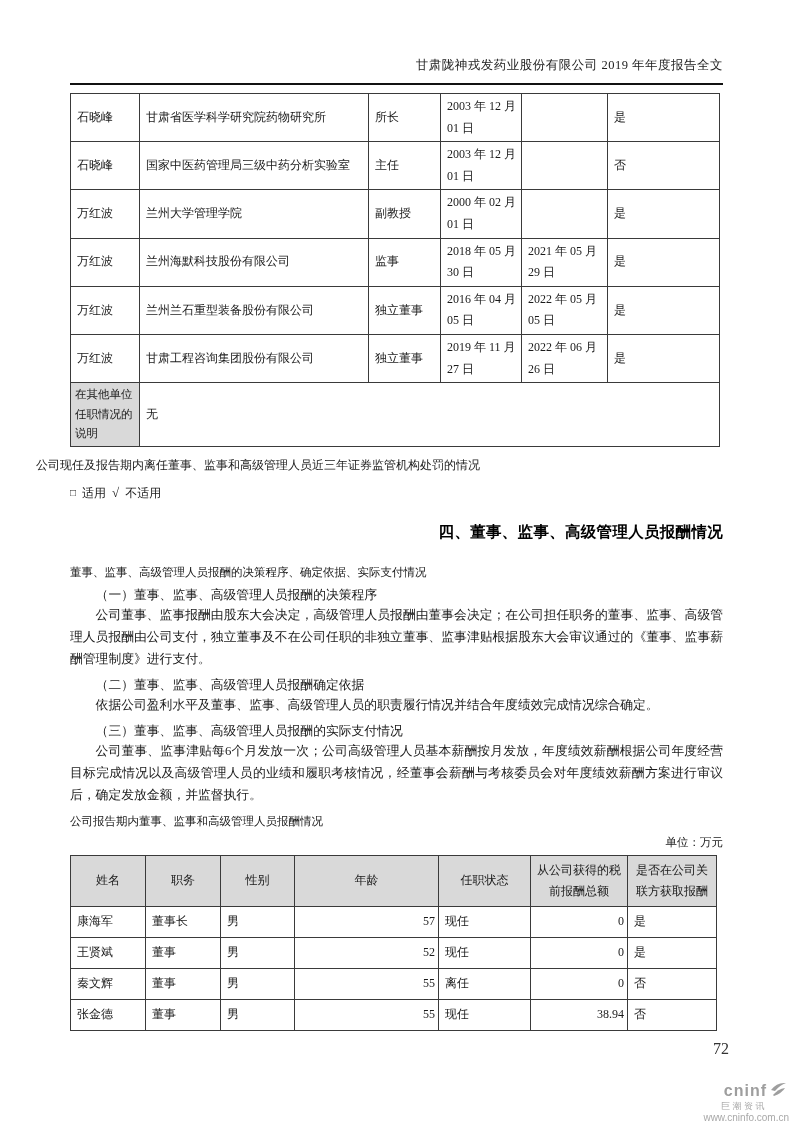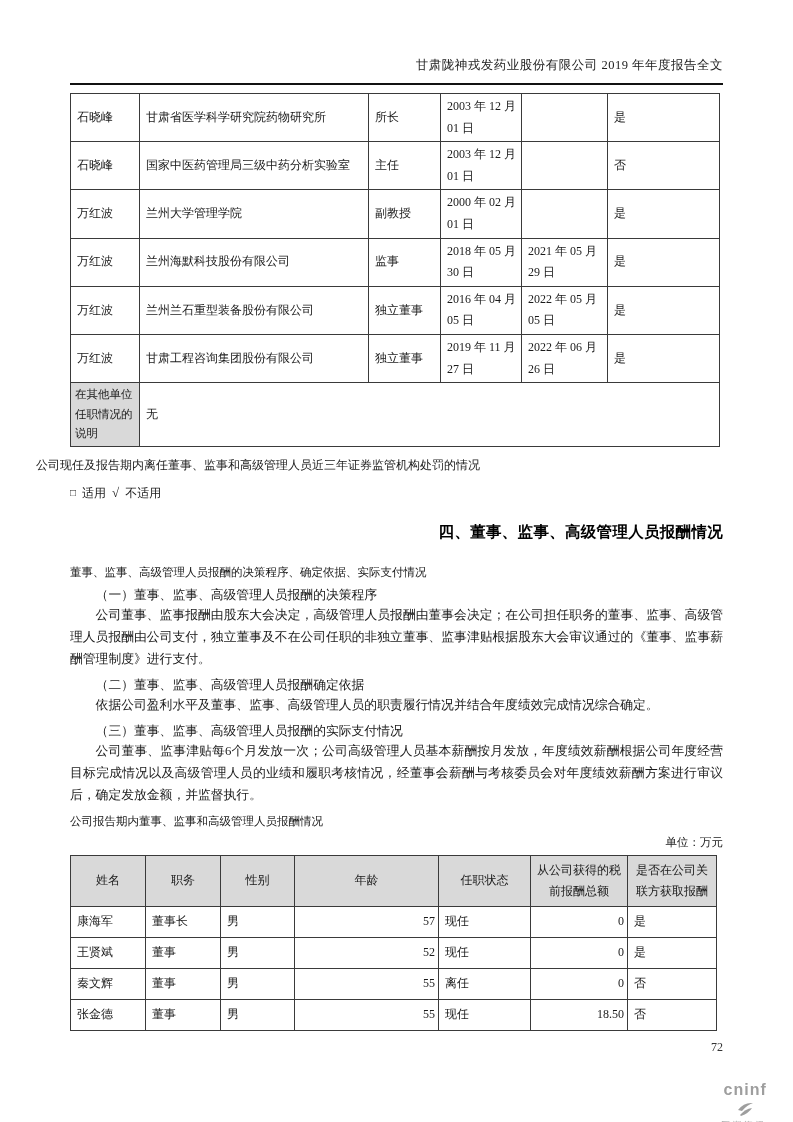--- a/index.html
+++ b/index.html
@@ -29,25 +29,25 @@
   p.body{margin:0 70px;font-size:12.8px;line-height:1.72;text-align:justify;text-indent:2em;}
   .cap2{margin:8px 70px 0;font-size:11.5px;}
   .unit{margin:6px 70px 0;font-size:11.5px;text-align:right;}
   
   .t2{width:646px;margin:5px 70px 0 70px;font-size:12px;}
   .t2 th{background:#d9d9d9;font-weight:normal;text-align:center;font-size:12px;
          padding:3px 4px;line-height:1.75;height:44px;vertical-align:middle;}
   .t2 td{padding:2px 6px;vertical-align:middle;height:26px;}
   .t2 td.num{text-align:right;padding-right:3px;font-family:Liberation Serif, serif;}
   
-  .page-number{position:absolute;top:1040px;left:0;width:723px;text-align:right;
-               font-size:12px;color:#333;}
+  .page-number{position:absolute;top:1040px;left:6px;width:723px;text-align:right;
+               font-size:16px;color:#333;}
   .cninfo{position:absolute;top:1081px;right:4px;text-align:right;color:#a0a0a0;
           font-family:"Liberation Sans","DejaVu Sans",sans-serif;line-height:1.1;}
-  .cninfo .row1{display:flex;align-items:center;justify-content:flex-end;gap:2px;margin-right:2px;flex-direction:column;}
+  .cninfo .row1{display:flex;align-items:center;justify-content:flex-end;gap:2px;margin-right:2px;}
   .cninfo .brand{font-size:16px;font-weight:bold;letter-spacing:1px;color:#9e9e9e;}
   .cninfo .cname{font-size:9px;letter-spacing:2.5px;margin:1px 22px 1px 0;color:#a8a8a8;}
   .cninfo .curl{font-size:10px;color:#a8a8a8;}
 </style>
 </head>
 <body>
 
 <div class="page">
 
   <div class="doc-header">
@@ -192,21 +192,21 @@
         <td>离任</td>
         <td class="num">0</td>
         <td>否</td>
       </tr>
       <tr>
         <td>张金德</td>
         <td>董事</td>
         <td>男</td>
         <td class="num">55</td>
         <td>现任</td>
-        <td class="num">18.50</td>
+        <td class="num">38.94</td>
         <td>否</td>
       </tr>
     </tbody>
   </table>
 
   <div class="page-number">72</div>
 
   <div class="cninfo">
     <div class="row1">
       <span class="brand">cninf</span>

